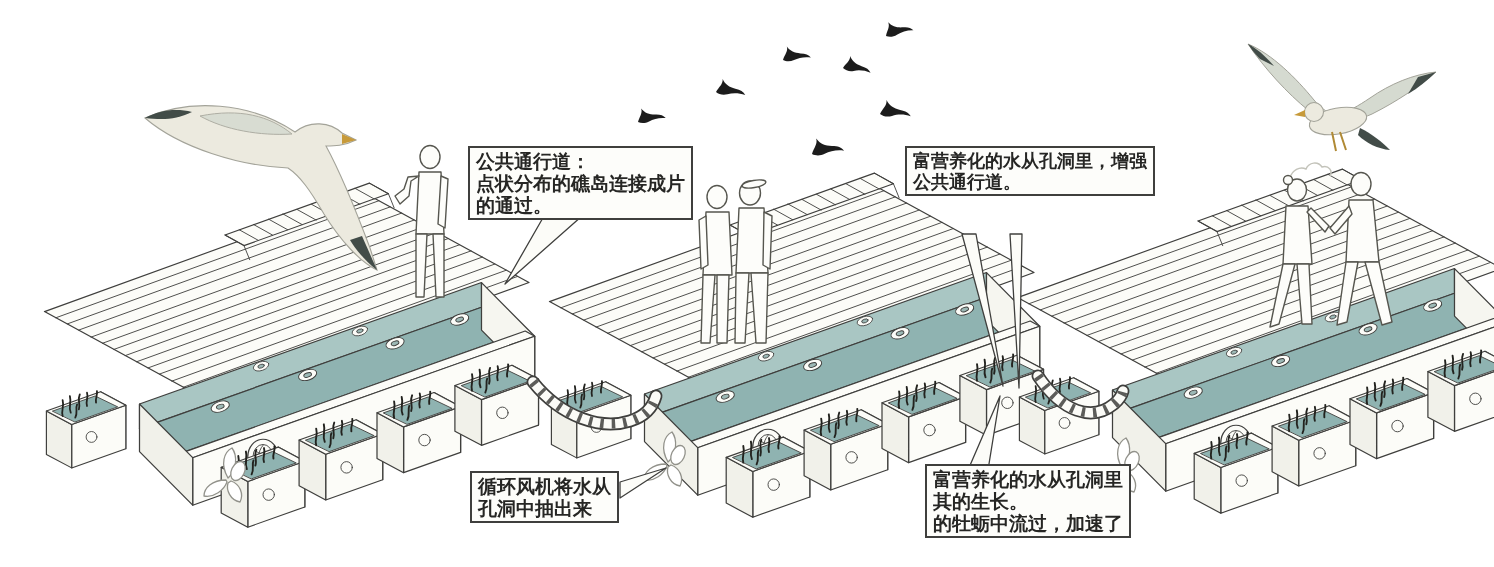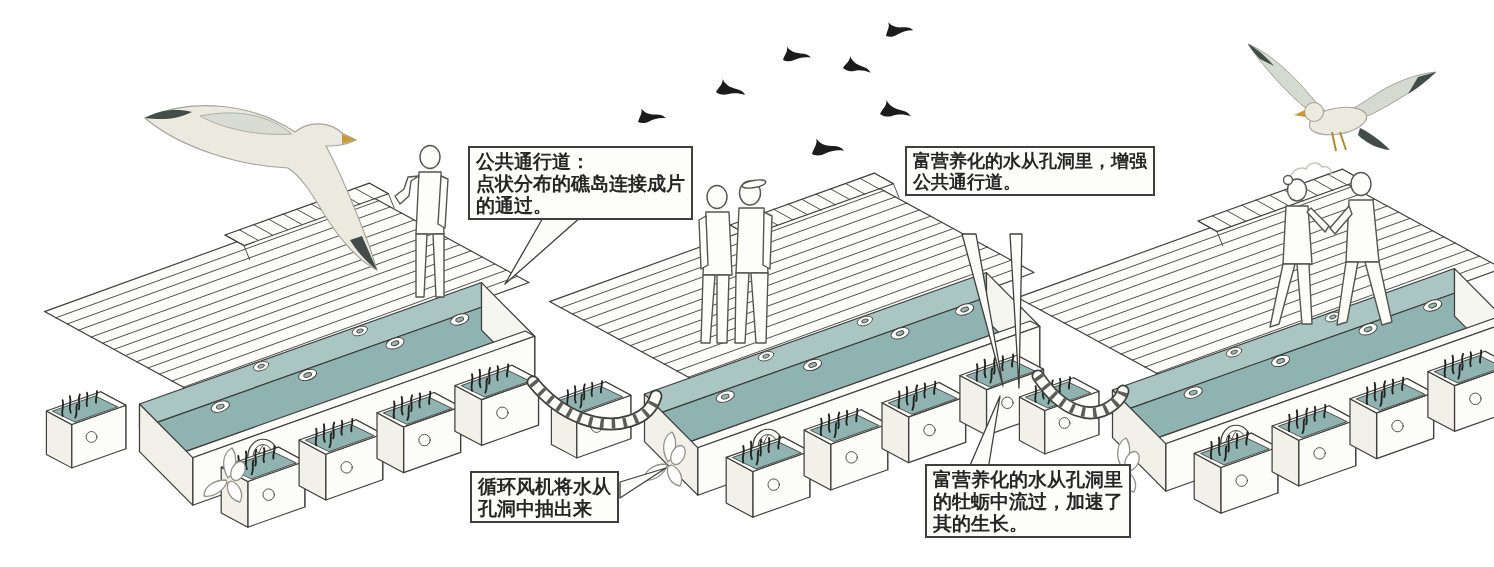--- a/index.html
+++ b/index.html
@@ -219,16 +219,16 @@
 <div class="callout c2">
   <span class="cl">富营养化的水从孔洞里，增强</span>
   <span class="cl">公共通行道。</span>
 </div>
 <div class="callout c3">
   <span class="cl">循环风机将水从</span>
   <span class="cl">孔洞中抽出来</span>
 </div>
 <div class="callout c4">
   <span class="cl">富营养化的水从孔洞里</span>
+  <span class="cl">其的生长。</span>
   <span class="cl">的牡蛎中流过，加速了</span>
-  <span class="cl">其的生长。</span>
 </div>
 </div>
 
 </body></html>

